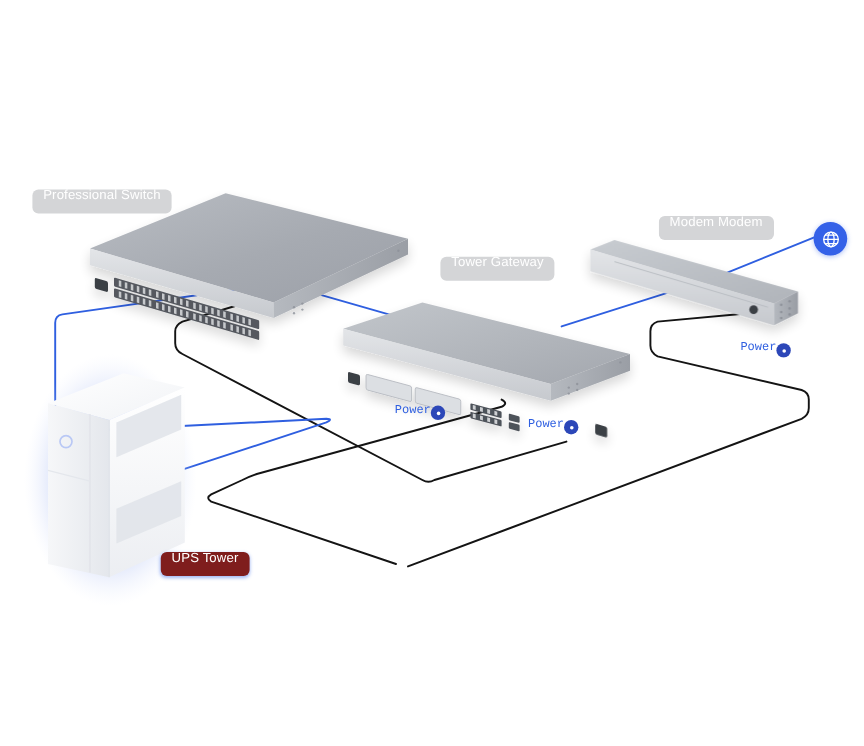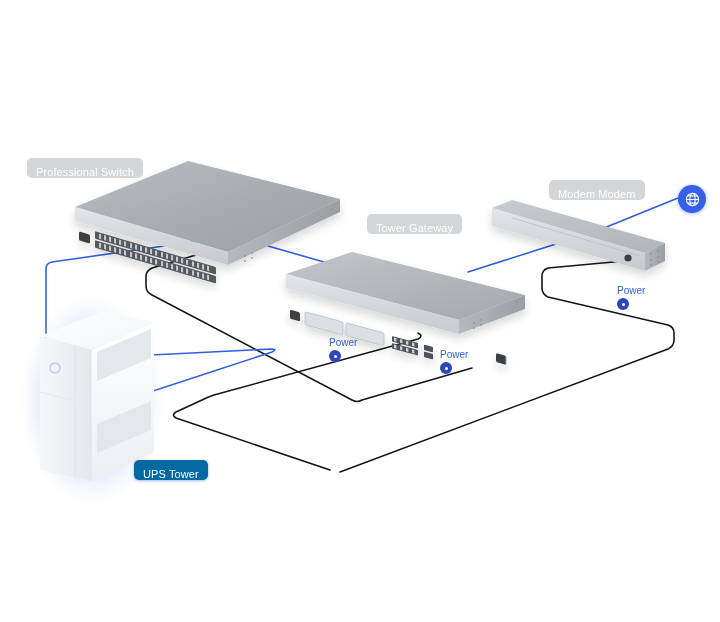--- a/index.html
+++ b/index.html
@@ -6,33 +6,33 @@
   body{
     width:720px;height:622px;background:#ffffff;
     font-family:"Liberation Sans",sans-serif;
     overflow:hidden;position:relative;
   }
   #topology{position:absolute;left:0;top:0;width:720px;height:622px;}
 
   
   .chip{
     position:absolute;
-    display:flex;align-items:flex-end;justify-content:center;
+    display:flex;align-items:flex-start;justify-content:center;
     height:20px;padding:0 9px;
     border-radius:5px;
     font-size:11px;line-height:1;
     color:#ffffff;white-space:nowrap;
     letter-spacing:.1px;
     box-sizing:border-box;
   }
   .chip.idle{background:#d4d5d7;}
-  .chip.active{background:#0369a1;box-shadow:0 1px 3px rgba(44,98,232,.45);}
+  .chip.active{background:#7f1d1d;box-shadow:0 1px 3px rgba(44,98,232,.45);}
 
   
-  .linkbadge{position:absolute;display:flex;flex-direction:column;}
+  .linkbadge{position:absolute;display:flex;flex-direction:row;align-items:center;font-family:Liberation Mono, monospace;}
   .linkbadge .txt{
     font-size:10px;color:#2f5fe0;line-height:1;margin-bottom:2px;white-space:nowrap;
   }
   .linkbadge .dot{
     width:12px;height:12px;border-radius:50%;
     background:#2c47b8;
     display:flex;align-items:center;justify-content:center;
   }
   .linkbadge .dot i{
     display:block;width:3px;height:3px;border-radius:50%;background:#fff;

